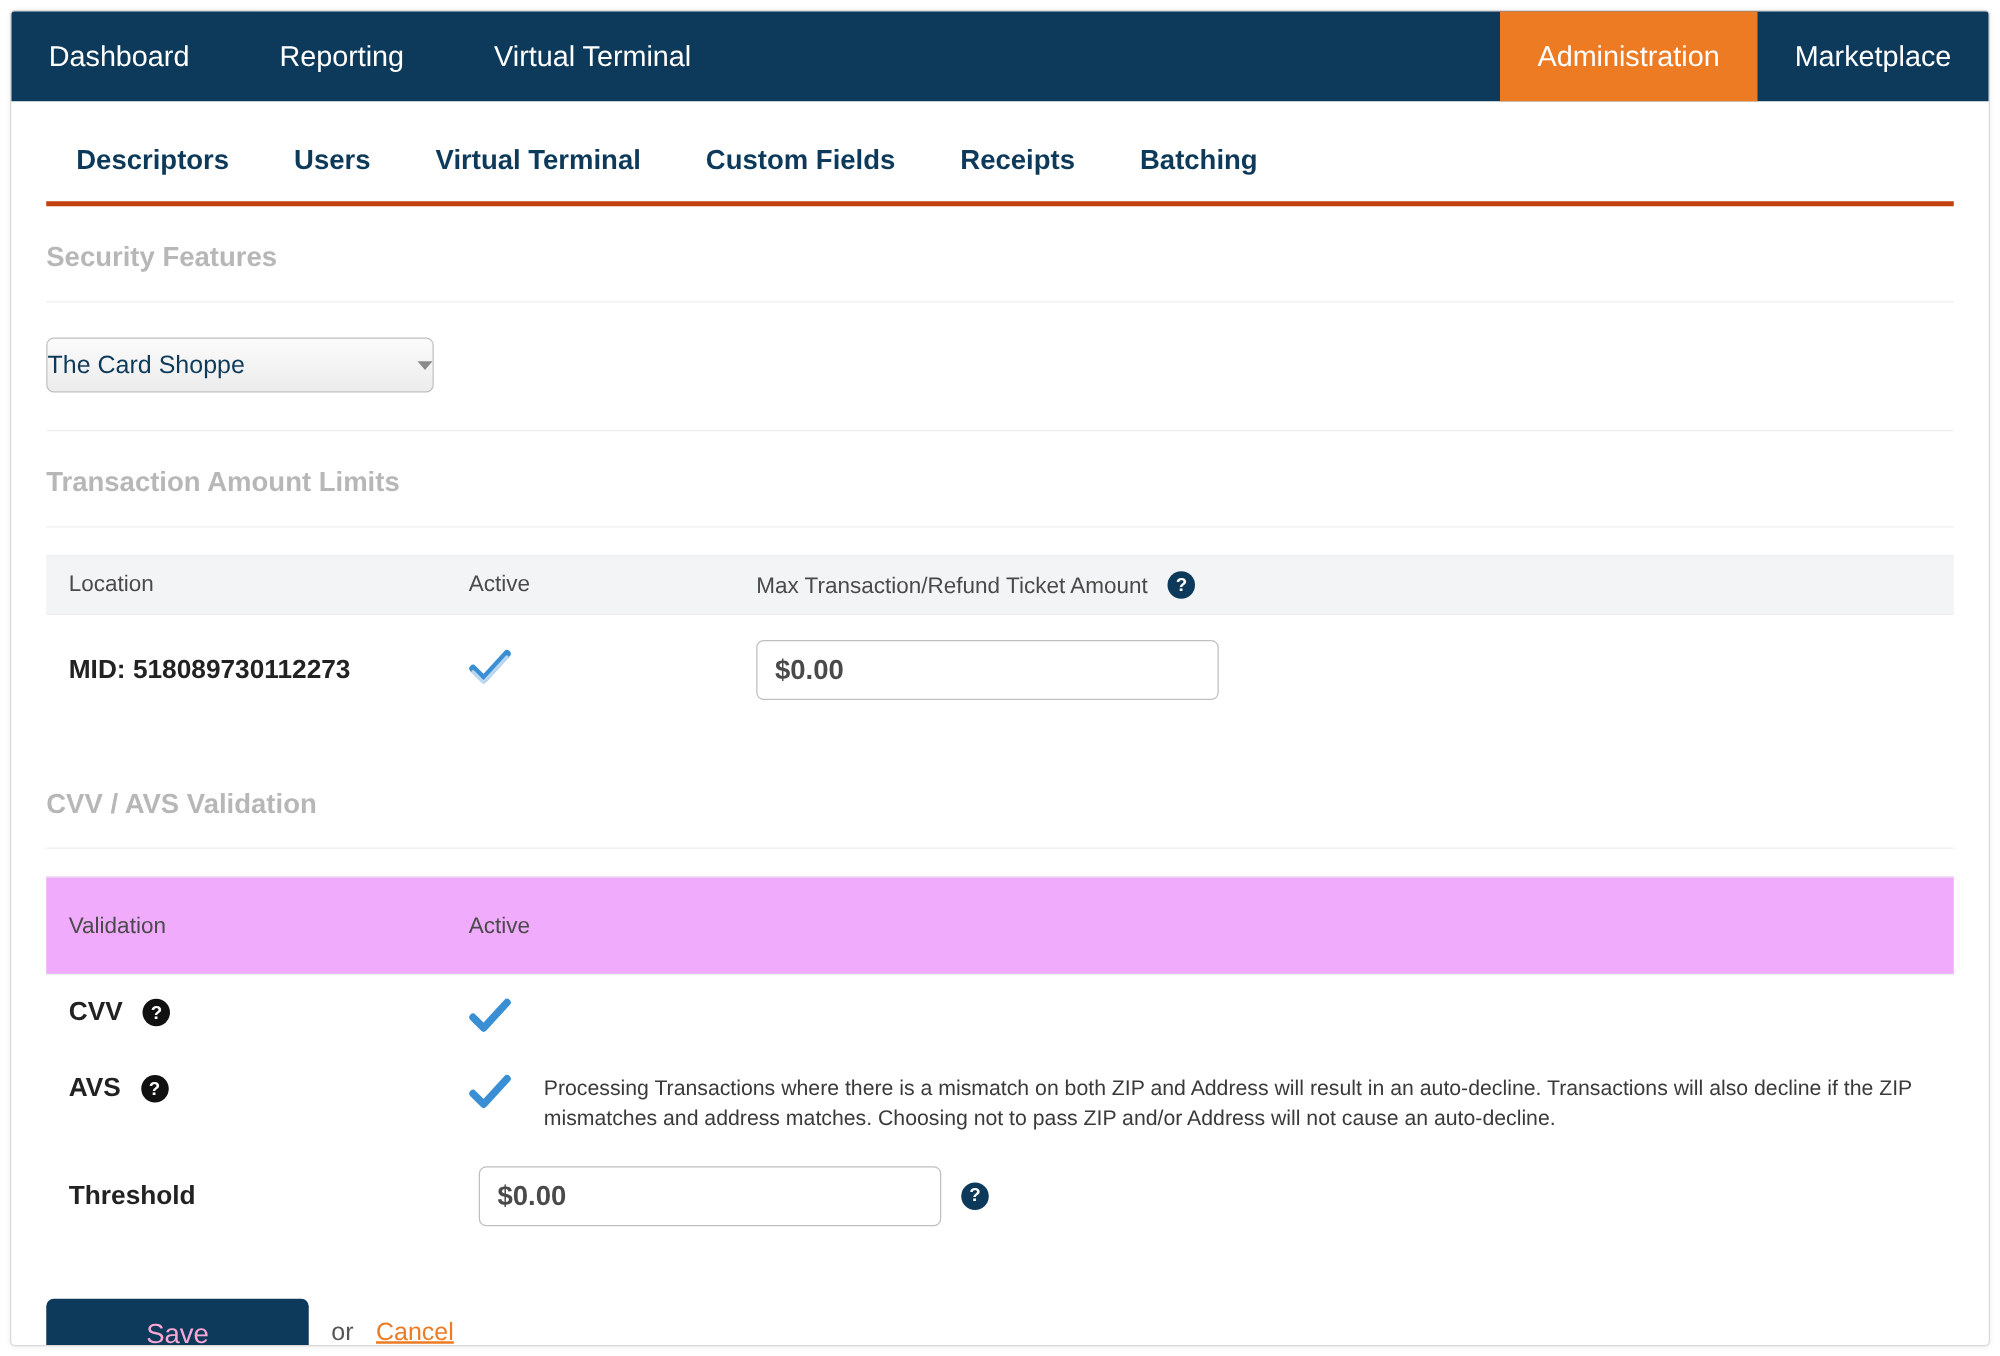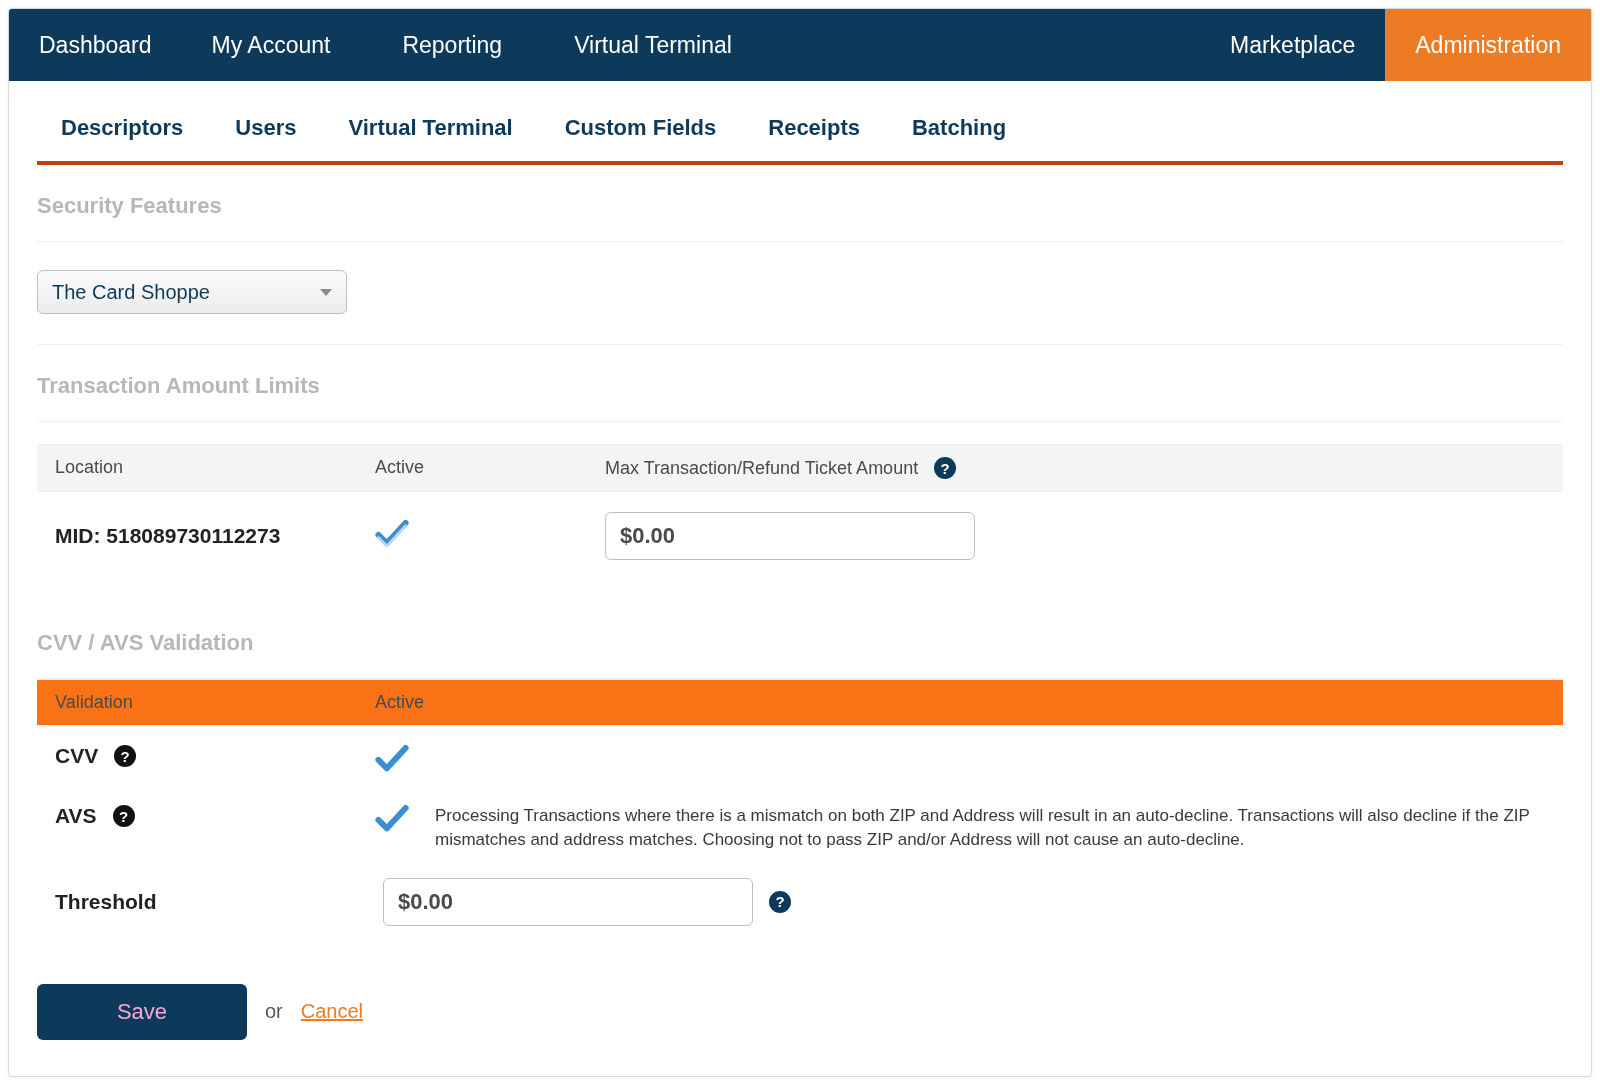--- a/index.html
+++ b/index.html
@@ -106,21 +106,21 @@
   .dropdown {
     margin-top: 28px;
     display: inline-flex;
     align-items: center;
     justify-content: space-between;
     border: 1px solid #bfbfbf;
     border-radius: 6px;
     background: linear-gradient(#fbfbfb,#ececec);
     height: 44px;
     width: 310px;
-    padding: 0 14px;
+    padding: 0 0;
     color: #0d3a5a;
     font-size: 20px;
     font-weight: 500;
     cursor: pointer;
   }
   .dropdown .caret {
     width:0;height:0;border-left:6px solid transparent;border-right:6px solid transparent;border-top:7px solid #8a8a8a;
   }
   .section-divider { border-bottom:1px solid #eee; margin-top:30px; }
 
@@ -166,24 +166,25 @@
   .check-icon svg { width: 34px; height: 30px; }
   .help-icon {
     display:inline-flex;align-items:center;justify-content:center;
     width:22px;height:22px;border-radius:50%;
     background:#0d3a5a;color:#fff;font-weight:700;font-size:15px;
     margin-left:8px;cursor:pointer;
   }
   .val-head {
     display: grid;
     grid-template-columns: 320px 1fr;
-    background: #f97316;
-    padding: 12px 18px;
+    background: #f0abfc;
+    padding: 28px 18px;
     font-size: 18px;
     color: #4a4a4a;
+    margin-top: 22px;
     border-top:1px solid #eee;
     border-bottom:1px solid #eee;
   }
   .val-row {
     display: grid;
     grid-template-columns: 320px 60px 1fr;
     padding: 18px 18px 8px 18px;
     align-items: flex-start;
   }
   .val-label { font-weight:700;font-size:21px;color:#222;display:flex;align-items:center;gap:8px;}
@@ -204,26 +205,25 @@
   .cancel-link{color:#ed7b23;font-size:20px;text-decoration:underline;cursor:pointer;}
   .head-with-help{display:flex;align-items:center;gap:8px;}
 </style>
 </head>
 <body>
 
 <div class="frame">
 
   <nav class="topnav">
     <div class="nav-item">Dashboard</div>
-    <div class="nav-item">My Account</div>
     <div class="nav-item" style="padding:0 42px">Reporting</div>
     <div class="nav-item">Virtual Terminal</div>
     <div class="nav-flex">
+      <div class="nav-item active">Administration</div>
       <div class="nav-item">Marketplace</div>
-      <div class="nav-item active">Administration</div>
     </div>
   </nav>
 
   <div class="subtabs-wrap">
     <div class="subtabs">
       <div class="tab">Descriptors</div>
       <div class="tab">Users</div>
       <div class="tab">Virtual Terminal</div>
       <div class="tab">Custom Fields</div>
       <div class="tab">Receipts</div>

